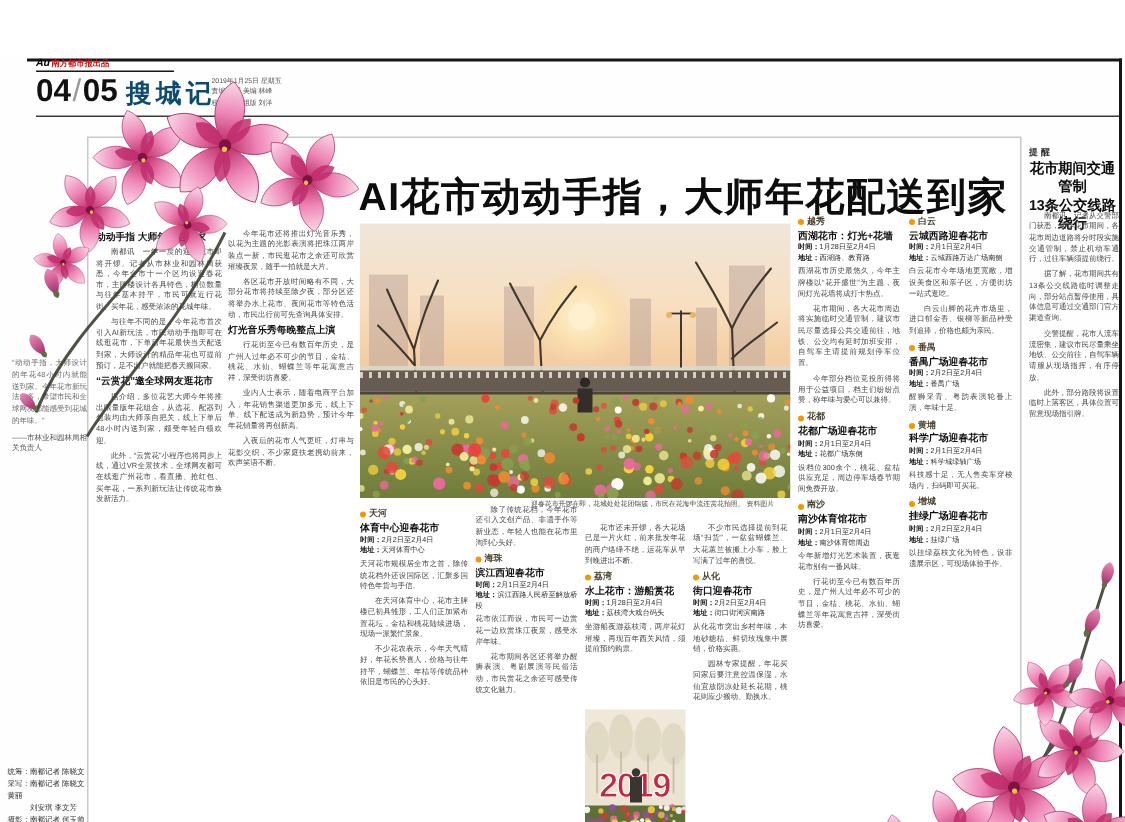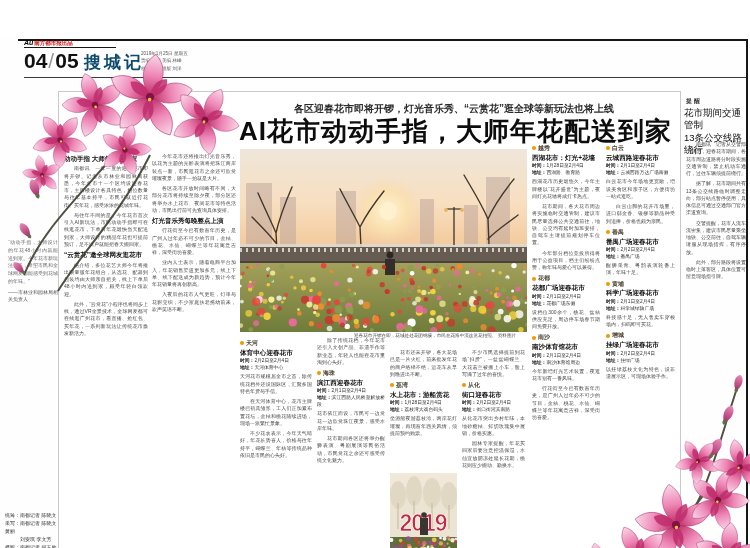--- a/index.html
+++ b/index.html
@@ -41,21 +41,21 @@
   .credits{position:absolute; left:5px; top:474px; width:54px; font-size:5px; line-height:1.6; color:#2e2e2e; z-index:5;}
 
   
   .photo-main{position:absolute; left:240px; top:112px; width:287px; height:183px; overflow:hidden; z-index:4; background:#eee;}
   .caption-main{position:absolute; left:354px; top:296px; width:173px; font-size:4.6px; line-height:1.5; color:#4a4a4a; text-align:justify; z-index:5;}
   .photo-small{position:absolute; left:390px; top:436px; width:67px; height:104px; overflow:hidden; z-index:6; background:#eee;}
   .caption-small{position:absolute; left:390px; top:522px; width:67px; font-size:4.4px; color:#4a4a4a; z-index:6;}
 
   
   .side-kicker{position:absolute; left:686px; top:60px; font-size:6px; font-weight:bold; color:#333; letter-spacing:2px; z-index:5;}
-  .side-h{position:absolute; left:684px; top:70px; width:62px; font-size:9.5px; font-weight:400; color:#0d0d0d; line-height:1.3; z-index:5;}
+  .side-h{position:absolute; left:684px; top:70px; width:62px; font-size:9.5px; font-weight:700; color:#0d0d0d; line-height:1.3; z-index:5;text-align:center;}
 
   .flowers{position:absolute; z-index:30; pointer-events:none;}
 </style>
 </head>
 <body>
 
 <div class="page">
 
   <div class="hair" style="left:18px;top:2px;width:730px;height:1.5px;"></div>
   <div class="hair" style="left:24px;top:10px;width:92px;height:1px;"></div>
@@ -71,21 +71,20 @@
   </div>
   <div class="section-title">搜城记</div>
   <div class="dateblock">
     <div>2019年1月25日 星期五</div>
     <div>责编 张明 美编 林峰</div>
     <div>校对 陈平 组版 刘洋</div>
   </div>
 
   <div class="frame"></div>
 
-  <div class="kicker">各区迎春花市即将开锣，灯光音乐秀、“云赏花”逛全球等新玩法也将上线</div>
   <div class="headline">AI花市动动手指，大师年花配送到家</div>
 
   <div class="pullquote">
     <div>“动动手指，大师设计的年花48小时内就能送到家。今年花市新玩法多多，希望市民和全球网友都能感受到花城的年味。”</div>
     <div class="src">——市林业和园林局相关负责人</div>
   </div>
 
   <div class="col" style="left:64px;top:116px;width:84px;height:412px;">
       <div class="sub">动动手指 大师年花送到家</div>
       <p class="fp">南都讯　一年一度的迎春花市即将开锣。记者从市林业和园林局获悉，今年全市十一个区均设迎春花市，主牌楼设计各具特色，档位数量与往年基本持平，市民可就近行花街、买年花，感受浓浓的花城年味。</p>

